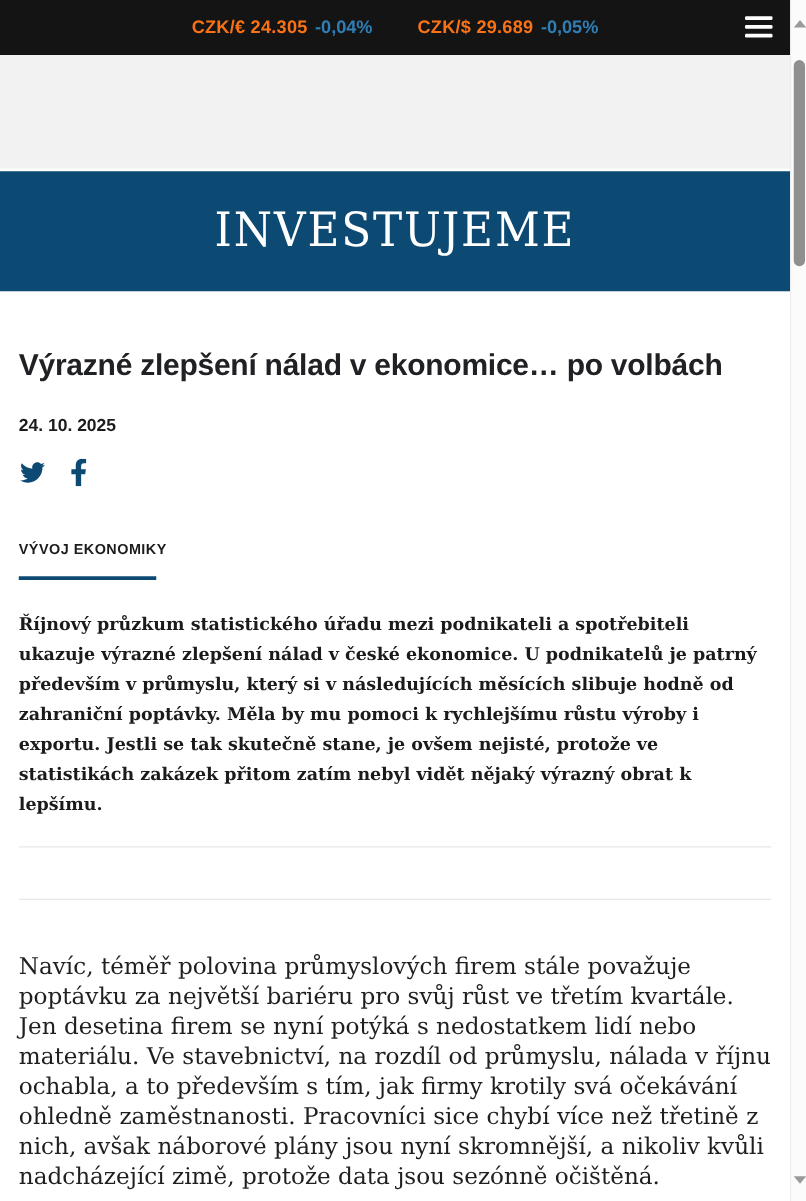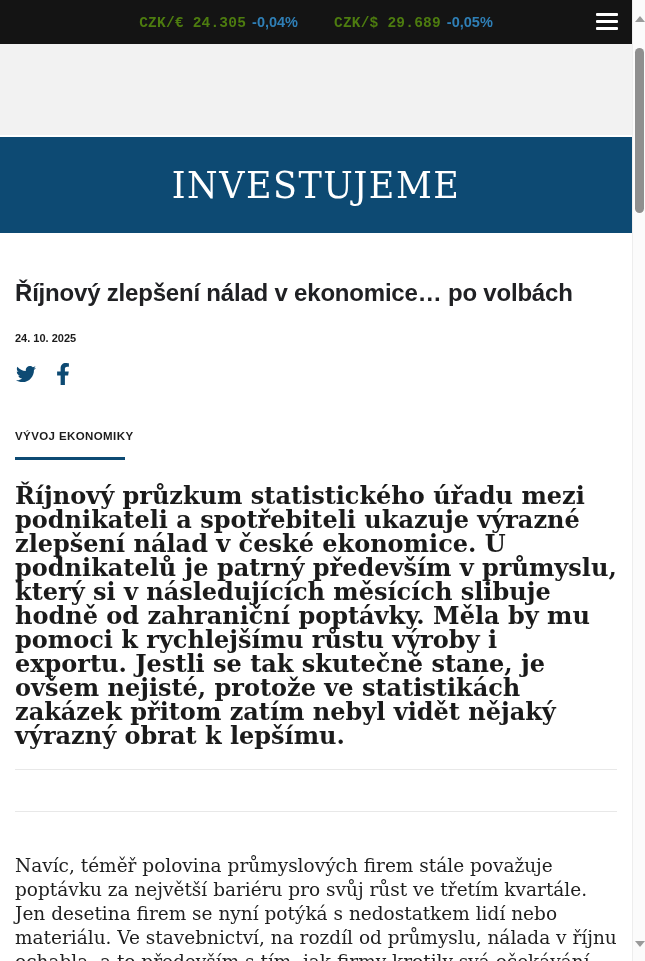--- a/index.html
+++ b/index.html
@@ -13,21 +13,21 @@
   .content { position: absolute; left: 0; top: 0; width: 632px; height: 961px; background:#fff; }
 
   
   .topbar {
     height: 44px; background: #141414;
     display: flex; align-items: center; justify-content: center;
     position: relative;
   }
   .rates { display: flex; gap: 36px; }
   .rate { display: flex; align-items: baseline; gap: 6px; }
-  .rate .pairval { color: #4d7c0f; font-weight: bold; font-size: 14.5px; letter-spacing: .2px; font-family: Liberation Mono, monospace; }
+  .rate .pairval { color: #f97316; font-weight: bold; font-size: 14.5px; letter-spacing: .2px; }
   .rate .chg { color: #2f7fb6; font-size: 14.5px; font-weight: bold; }
   .menu-btn {
     position: absolute; right: 14px; top: 10px;
     width: 22px; height: 22px; cursor: pointer;
     display: flex; flex-direction: column; justify-content: center; gap: 4px;
   }
   .menu-btn span { display: block; height: 3px; background: #ffffff; border-radius: 1px; }
 
   
   .ad-strip {
@@ -60,34 +60,34 @@
     transform: scaleY(1.08); cursor: pointer;
   }
 
   
   .article { padding: 45px 15px 0 15px; }
   .title {
     font-size: 24px; line-height: 1.22; font-weight: bold;
     color: #202124; letter-spacing: -0.2px;
     font-family: "Liberation Sans", sans-serif;
   }
-  .date { margin-top: 25px; font-size: 11px; font-weight: bold; color: #1c1c1c; }
+  .date { margin-top: 25px; font-size: 14px; font-weight: bold; color: #1c1c1c; }
   .social { margin-top: 19px; display: flex; align-items: center; gap: 19px; }
   .social .sicon { cursor: pointer; display: inline-flex; }
   .category { margin-top: 41px; }
   .category-label {
     font-size: 11.5px; font-weight: bold; color: #1c1c1c; letter-spacing: .4px;
     display: inline-block; cursor: pointer;
   }
   .category-rule { width: 110px; height: 3px; background: #0d4a73; margin-top: 13px; }
 
   .lead {
     margin-top: 24px;
     font-family: "DejaVu Serif", "Liberation Serif", serif;
-    font-weight: bold; font-size: 24px; line-height: 24px; color: #1b1b1b;
+    font-weight: bold; font-size: 14px; line-height: 24px; color: #1b1b1b;
   }
   .rule { border: none; border-top: 1px solid #e8e8e8; margin: 0; }
   .rule-1 { margin-top: 21px; }
   .rule-2 { margin-top: 41px; }
   .body-p {
     margin-top: 42px;
     font-family: "DejaVu Serif", "Liberation Serif", serif;
     font-size: 18.5px; line-height: 24px; color: #1f1f1f; font-weight: normal;
   }
 
@@ -134,21 +134,21 @@
     <div class="ad-strip">
     </div>
 
     <div class="gap2"></div>
 
     <div class="site-header">
       <div class="logo">INVESTUJEME</div>
     </div>
 
     <div class="article">
-      <h1 class="title">Říjnový zlepšení nálad v ekonomice… po volbách</h1>
+      <h1 class="title">Výrazné zlepšení nálad v ekonomice… po volbách</h1>
       <div class="date">24. 10. 2025</div>
 
       <div class="social">
         <span class="sicon">
           <svg width="22" height="20" viewBox="0 0 512 512">
               <path fill="#0d4a73" d="M459.37 151.716c.325 4.548.325 9.097.325 13.645 0 138.72-105.583 298.558-298.558 298.558-59.452 0-114.68-17.219-161.137-47.106 8.447.974 16.568 1.299 25.34 1.299 49.055 0 94.213-16.568 130.274-44.832-46.132-.975-84.792-31.188-98.112-72.772 6.498.974 12.995 1.624 19.818 1.624 9.421 0 18.843-1.3 27.614-3.573-48.081-9.747-84.143-51.98-84.143-102.985v-1.299c13.969 7.797 30.214 12.67 47.431 13.319-28.264-18.843-46.781-51.005-46.781-87.391 0-19.492 5.197-37.36 14.294-52.954 51.655 63.675 129.3 105.258 216.365 109.807-1.624-7.797-2.599-15.918-2.599-24.04 0-57.828 46.782-104.934 104.934-104.934 30.213 0 57.502 12.67 76.67 33.137 23.715-4.548 46.456-13.32 66.599-25.34-7.798 24.366-24.366 44.833-46.132 57.827 21.117-2.273 41.584-8.122 60.426-16.243-14.292 20.791-32.161 39.308-52.628 54.253z"></path>
             </svg>
         </span>
         <span class="sicon">
           <svg width="14" height="22" viewBox="0 0 320 512">

